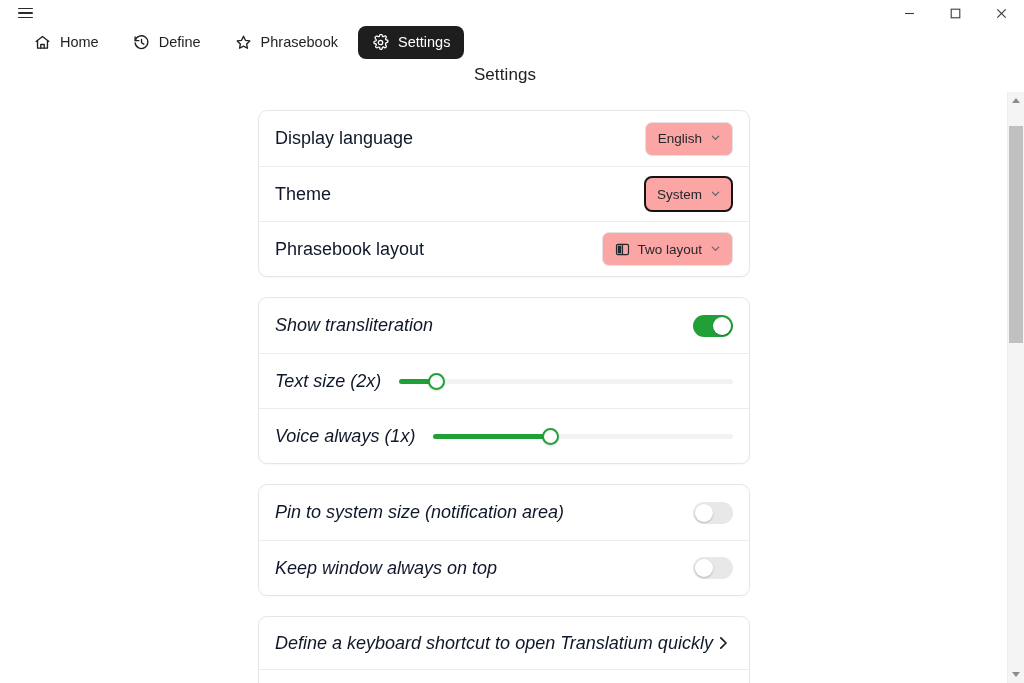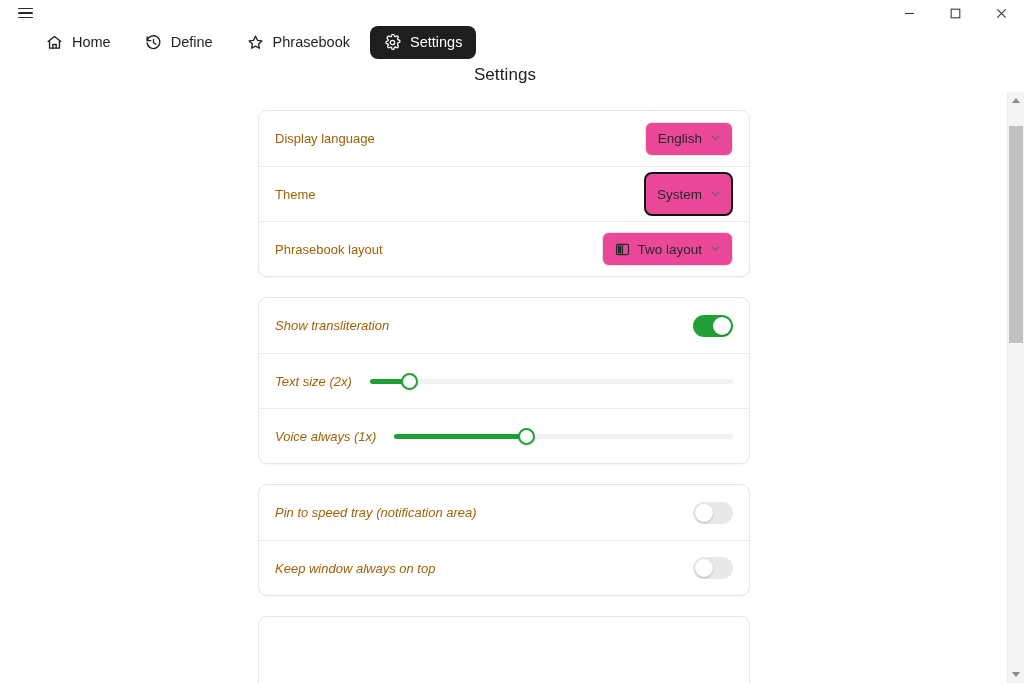--- a/index.html
+++ b/index.html
@@ -61,21 +61,21 @@
   .wc svg { display: block; }
 
   
   .navbar {
     position: absolute;
     top: 24px; left: 0;
     width: 1024px;
     height: 36px;
     display: flex;
     align-items: center;
-    padding-left: 32px;
+    padding-left: 20px;
     gap: 6px;
   }
   .navtab {
     display: flex;
     align-items: center;
     gap: 9px;
     height: 33px;
     padding: 0 14px;
     border-radius: 8px;
     font-size: 14.5px;
@@ -127,50 +127,50 @@
   .row {
     display: flex;
     align-items: center;
     justify-content: space-between;
     min-height: 55px;
     padding: 0 16px;
     border-top: 1px solid #ededed;
   }
   .row:first-child { border-top: none; }
   .row-label {
-    font-size: 13px;
-    color: #a16207;
+    font-size: 18px;
+    color: #0f172a;
     flex: 0 0 auto;
   }
 
   
   .selectbtn {
     display: inline-flex;
     align-items: center;
     gap: 7px;
     height: 34px;
     padding: 0 11px 0 12px;
     border: 1px solid #e2e2e2;
     border-radius: 7px;
-    background: #ec4899;
+    background: #fca5a5;
     font-size: 13.5px;
     color: #25282b;
     cursor: pointer;
     font-family: "Liberation Sans", sans-serif;
     white-space: nowrap;
   }
   .selectbtn .caret {
     display:inline-block;
     margin-left: 1px;
   }
   .selectbtn.focused {
     border: 2px solid #141414;
     border-radius: 8px;
     padding: 0 10px 0 11px;
-    height: 44px;
+    height: 36px;
   }
   .selectbtn .lead-ico { display:flex; align-items:center; }
 
   
   .toggle {
     position: relative;
     width: 40px; height: 22px;
     border-radius: 11px;
     background: #e8e8e8;
     cursor: pointer;
@@ -435,36 +435,44 @@
               <div class="fill" style="width:39%"></div>
               <div class="thumb" style="left:39%"></div>
             </div>
           </div>
         </div>
       </div>
 
       <div class="card">
 
         <div class="row">
-          <div class="row-label">Pin to speed tray (notification area)</div>
+          <div class="row-label">Pin to system size (notification area)</div>
           <div class="toggle">
             <div class="knob"></div>
           </div>
         </div>
 
         <div class="row">
           <div class="row-label">Keep window always on top</div>
           <div class="toggle">
             <div class="knob"></div>
           </div>
         </div>
       </div>
 
       <div class="card">
 
+        <div class="row link-row">
+          <div class="row-label">Define a keyboard shortcut to open Translatium quickly</div>
+          <span class="chev">
+            <svg width="16" height="16" viewBox="0 0 16 16" fill="none" stroke="#1a1a1a" stroke-width="1.7" stroke-linecap="round" stroke-linejoin="round">
+              <path d="M5.8 2.8 11 8l-5.2 5.2"></path>
+            </svg>
+          </span>
+        </div>
 
         <div class="row desc-row">
           
           
         </div>
       </div>
 
     </div>
   </div>
 

